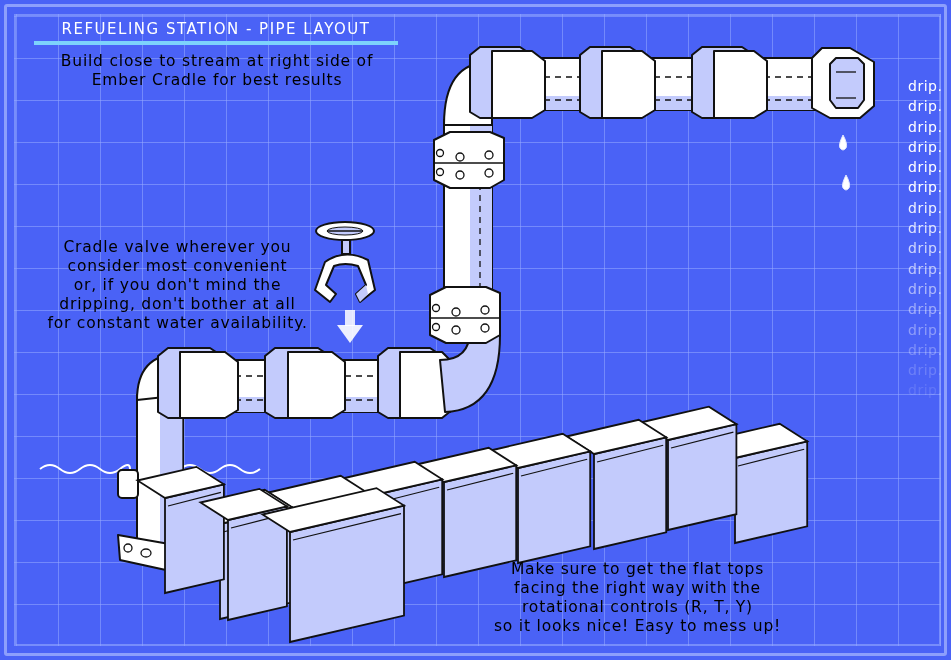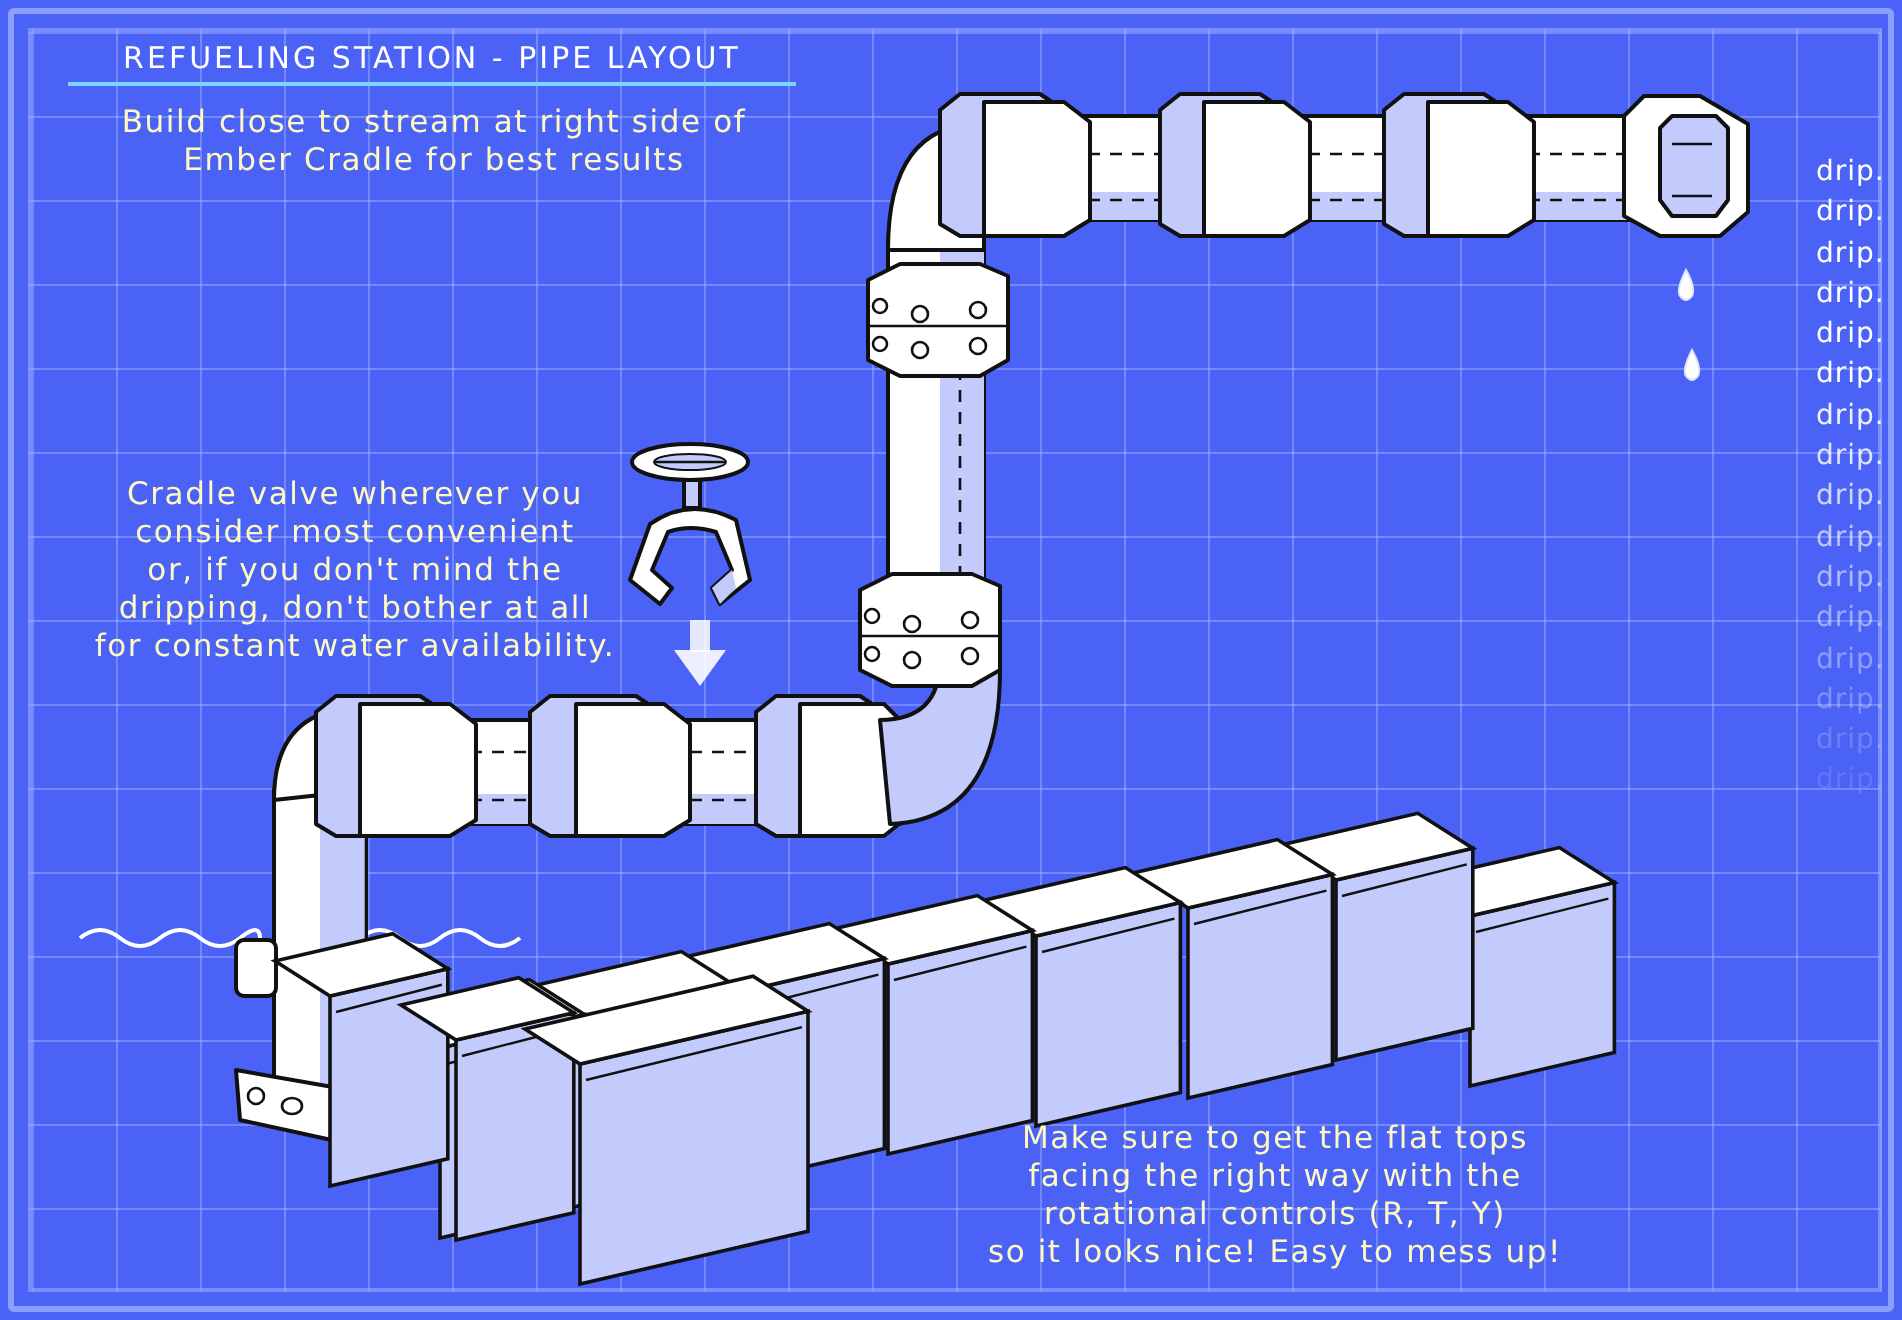--- a/index.html
+++ b/index.html
@@ -20,27 +20,27 @@
     border: 2px solid rgba(150,170,255,0.6);
     box-sizing: border-box;
   }
   .outer-border {
     position: absolute; left: 4px; top: 4px; width: 943px; height: 652px;
     border: 3px solid rgba(170,185,255,0.7);
     box-sizing: border-box; border-radius: 3px;
   }
   svg.art { position: absolute; left: 0; top: 0; }
   .txt {
-    position: absolute; color: #fef9c3; text-align: center;
+    position: absolute; color: #000000; text-align: center;
     font-size: 15.5px; line-height: 19px; letter-spacing: 0.8px; white-space: pre;
   }
   .title {
     position: absolute; left: 34px; top: 20px; width: 364px;
     color: #fff; font-size: 15px; letter-spacing: 1.5px; text-align: center;
-    padding-bottom: 3px; border-bottom: 2px solid #7dd3fc;
+    padding-bottom: 3px; border-bottom: 4px solid #7dd3fc;
   }
   .drip-col { position: absolute; left: 908px; top: 76px; }
   .drip {
     color: #fff; font-size: 14px; line-height: 20.3px; letter-spacing: 0.5px;
   }
 </style>
 </head>
 <body>
 
 <div id="stage">

